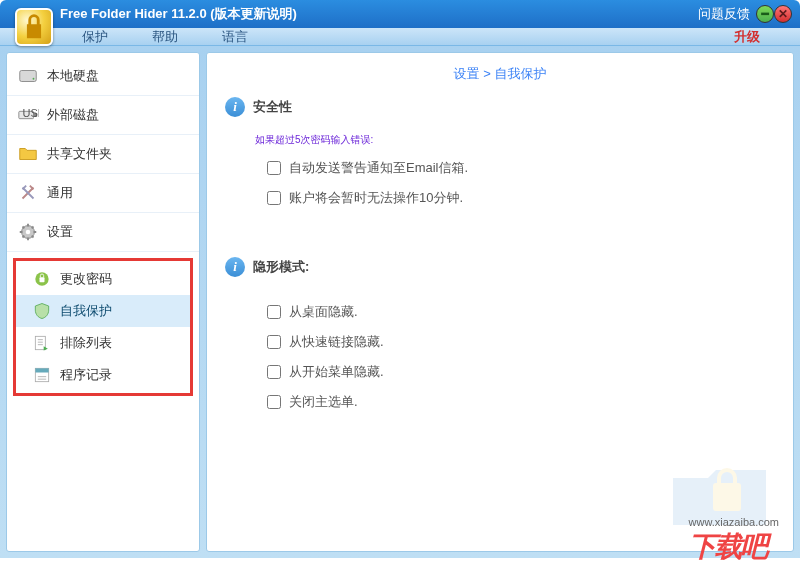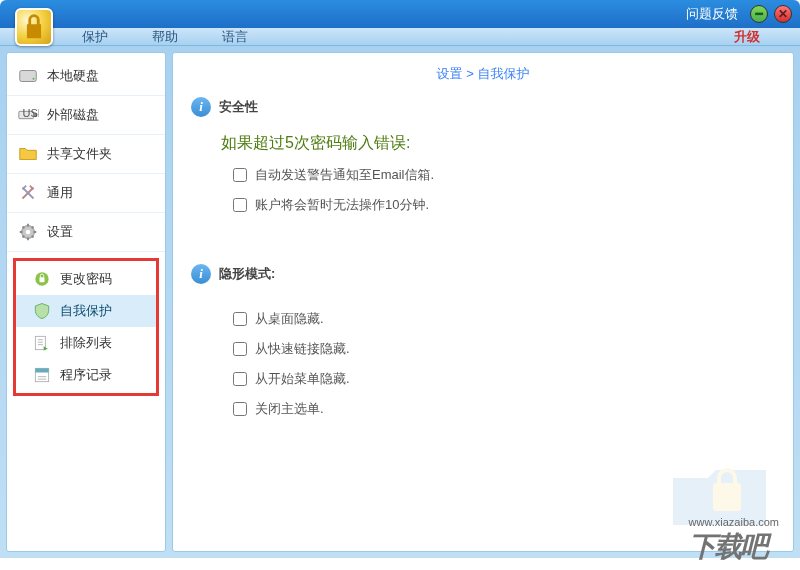--- a/index.html
+++ b/index.html
@@ -18,21 +18,21 @@
       width: 38px; height: 38px;
       position: absolute;
       left: 15px; top: 8px;
       z-index: 10;
       background: radial-gradient(circle at 30% 30%, #fff8d0, #f4d03f, #d4a017);
       border-radius: 6px;
       border: 2px solid #fff;
       box-shadow: 0 1px 3px rgba(0,0,0,0.4);
     }
     .title-text { margin-left: 52px; font-size: 13px; font-weight: bold; }
-    .titlebar-right { margin-left: auto; display: flex; align-items: center; gap: 6px; }
+    .titlebar-right { margin-left: auto; display: flex; align-items: center; }
     .feedback { color: white; font-size: 13px; cursor: pointer; margin-right: 6px; }
     .ctrl-btn { width: 18px; height: 18px; border-radius: 50%; border: 1px solid #333; cursor: pointer; display: flex; align-items: center; justify-content: center; font-weight: bold; font-size: 12px; }
     .min-btn { background: linear-gradient(to bottom, #7ed957, #4caf50); color: #1a5c1a; }
     .close-btn { background: linear-gradient(to bottom, #f77, #d32f2f); color: #5c1a1a; }
     
     .menubar {
       height: 18px;
       background: linear-gradient(to bottom, #cce5f9, #a8d1f0);
       border-bottom: 1px solid #7ab8e6;
       display: flex;
@@ -58,21 +58,21 @@
     
     .main-area {
       display: flex;
       height: calc(570px - 58px);
       padding: 6px;
       background: linear-gradient(to bottom, #a8d1f0, #bfdff4);
       gap: 6px;
     }
     
     .sidebar {
-      width: 160px;
+      width: 194px;
       background: #fff;
       border: 1px solid #9cc9e8;
       border-radius: 3px;
       padding: 4px 0;
     }
     .sidebar-item {
       display: flex;
       align-items: center;
       padding: 8px 10px;
       cursor: pointer;
@@ -120,21 +120,21 @@
       width: 20px; height: 20px;
       border-radius: 50%;
       background: linear-gradient(to bottom, #6bb6f0, #3a8ed6);
       color: white;
       display: flex; align-items: center; justify-content: center;
       font-weight: bold; font-style: italic;
       font-family: Georgia, serif;
       font-size: 13px;
     }
     .section-title { color: #444; font-weight: bold; font-size: 13px; }
-    .desc-text { margin-left: 30px; color: #4d7c0f; margin-bottom: 12px; font-size: 16px; }
+    .desc-text { margin-left: 30px; color: #6d28d9; margin-bottom: 12px; font-size: 10px; }
     .checkbox-row {
       margin-left: 42px;
       margin-bottom: 12px;
       display: flex;
       align-items: center;
       gap: 8px;
     }
     .checkbox-row input { width: 14px; height: 14px; }
     .checkbox-row label { color: #555; font-size: 13px; }
     
@@ -145,31 +145,32 @@
       opacity: 0.12;
     }
     
     .watermark {
       position: absolute;
       right: 21px;
       bottom: 4px;
       z-index: 20;
     }
     .wm-url { color: #666; font-size: 11px; }
-    .wm-logo { font-size: 28px; font-weight: 900; font-style: italic; color: #737373; letter-spacing: -2px; }
+    .wm-logo { font-size: 28px; font-weight: 900; font-style: italic; color: #ef4444; letter-spacing: -2px; }
   </style>
 </head>
 <body>
 
 <div class="titlebar">
   <div class="app-icon">
     <svg viewBox="0 0 24 24" width="34" height="34">
         <path fill="#c88a00" d="M12 3a4 4 0 0 0-4 4v3H7v10h10V10h-1V7a4 4 0 0 0-4-4zm0 2a2 2 0 0 1 2 2v3h-4V7a2 2 0 0 1 2-2z"></path>
       </svg>
   </div>
+  <span class="title-text">Free Folder Hider 11.2.0 (版本更新说明)</span>
   <div class="titlebar-right">
     <span class="feedback">问题反馈</span>
     <div class="ctrl-btn min-btn">━</div>
     <div class="ctrl-btn close-btn">✕</div>
   </div>
 </div>
 
 <div class="menubar">
   <div class="menu-item">保护</div>
   <div class="menu-item">帮助</div>

